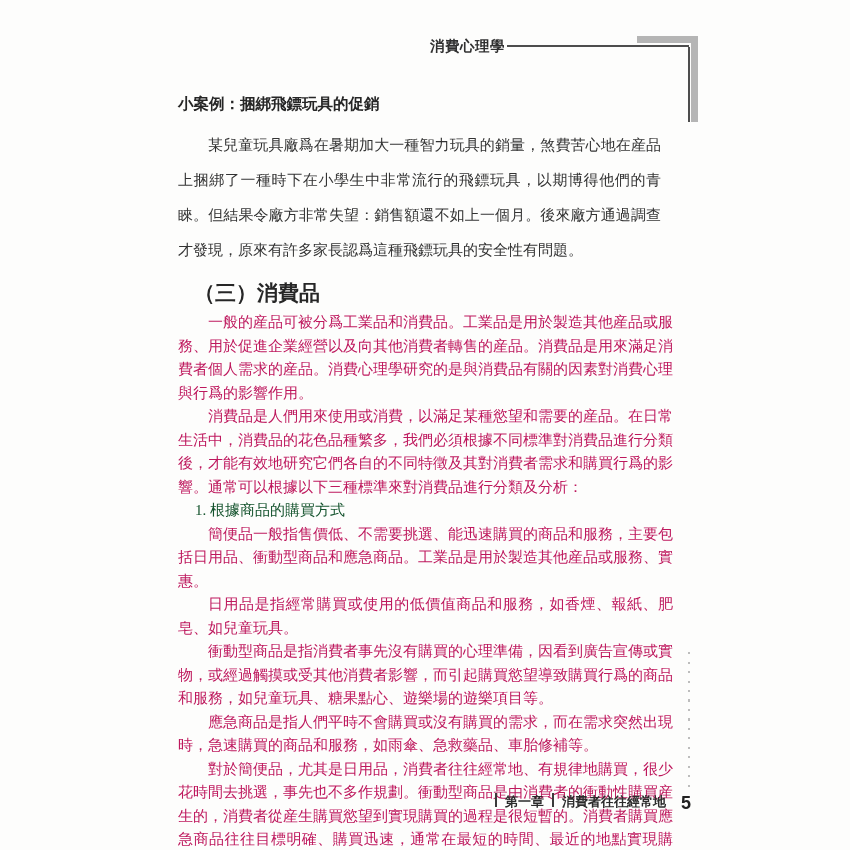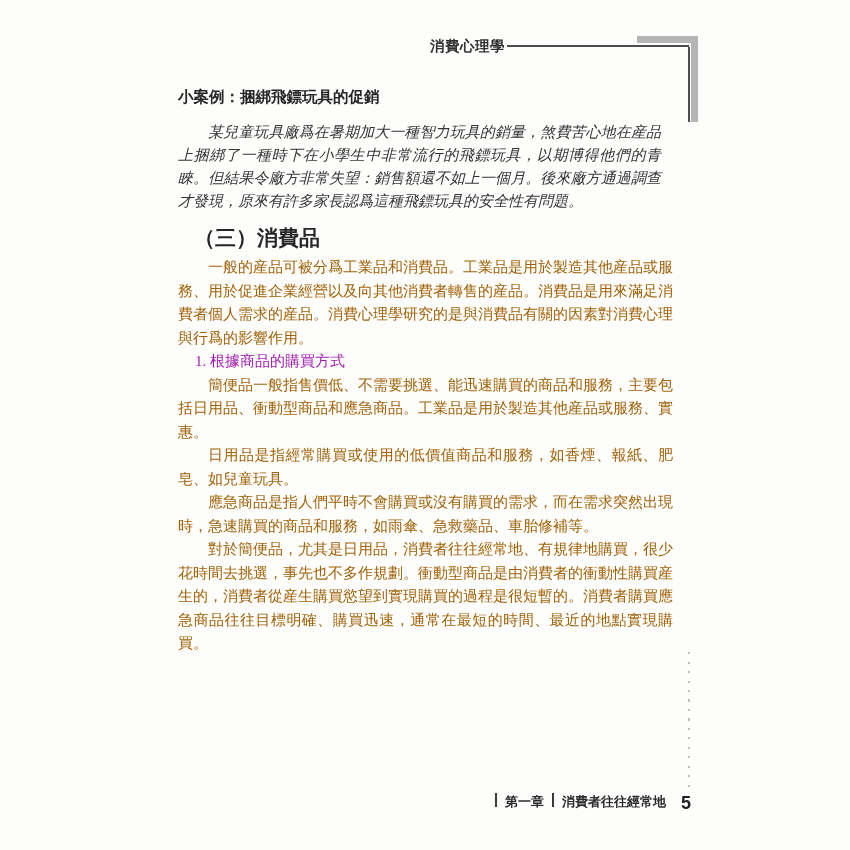--- a/index.html
+++ b/index.html
@@ -65,54 +65,53 @@
 
   
   .content {
     position: absolute;
     left: 178px;
     top: 78px;
     width: 495px;
     font-size: 15px;
   }
   .case-heading {
-    margin: 9px 0 13px 0;
+    margin: 16px 0 13px 0;
     font-family: "Liberation Sans", sans-serif;
     font-weight: bold;
     font-size: 15.5px;
     color: #262626;
   }
   .case-body {
     margin: 0 12px 11px 0;
-    line-height: 23px;
+    line-height: 35px;
     text-indent: 2em;
     text-align: justify;
-    font-style: italic; 
     color: #333;
   }
   .section-heading {
     margin: 8px 0 4px 0;
     padding-left: 16px;
     font-family: "Liberation Sans", sans-serif;
     font-weight: bold;
     font-size: 21px;
     color: #262626;
   }
   .body-para {
     margin: 0;
     line-height: 23.5px;
     text-indent: 2em;
     text-align: justify;
-    color: #a16207;
+    color: #be185d;
   }
   .list-line {
     margin: 0;
     padding-left: 17px;
     line-height: 23.5px;
-    color: #a21caf;
+    color: #14532d;
   }
 
   
   .dotted-rule {
     position: absolute;
     left: 688px;
     top: 652px;
     width: 2px;
     height: 140px;
     background: repeating-linear-gradient(
@@ -162,28 +161,30 @@
   <main class="content">
 
     <h2 class="case-heading">小案例：捆綁飛鏢玩具的促銷</h2>
 
     <p class="case-body">某兒童玩具廠爲在暑期加大一種智力玩具的銷量，煞費苦心地在産品上捆綁了一種時下在小學生中非常流行的飛鏢玩具，以期博得他們的青睞。但結果令廠方非常失望：銷售額還不如上一個月。後來廠方通過調查才發現，原來有許多家長認爲這種飛鏢玩具的安全性有問題。</p>
 
     <h3 class="section-heading">（三）消費品</h3>
 
     <p class="body-para">一般的産品可被分爲工業品和消費品。工業品是用於製造其他産品或服務、用於促進企業經營以及向其他消費者轉售的産品。消費品是用來滿足消費者個人需求的産品。消費心理學研究的是與消費品有關的因素對消費心理與行爲的影響作用。</p>
 
+    <p class="body-para">消費品是人們用來使用或消費，以滿足某種慾望和需要的産品。在日常生活中，消費品的花色品種繁多，我們必須根據不同標準對消費品進行分類後，才能有效地研究它們各自的不同特徵及其對消費者需求和購買行爲的影響。通常可以根據以下三種標準來對消費品進行分類及分析：</p>
 
     <p class="list-line">1. 根據商品的購買方式</p>
 
 
     <p class="body-para">簡便品一般指售價低、不需要挑選、能迅速購買的商品和服務，主要包括日用品、衝動型商品和應急商品。工業品是用於製造其他産品或服務、實惠。</p>
 
     <p class="body-para">日用品是指經常購買或使用的低價值商品和服務，如香煙、報紙、肥皂、如兒童玩具。</p>
 
+    <p class="body-para">衝動型商品是指消費者事先沒有購買的心理準備，因看到廣告宣傳或實物，或經過觸摸或受其他消費者影響，而引起購買慾望導致購買行爲的商品和服務，如兒童玩具、糖果點心、遊樂場的遊樂項目等。</p>
 
     <p class="body-para">應急商品是指人們平時不會購買或沒有購買的需求，而在需求突然出現時，急速購買的商品和服務，如雨傘、急救藥品、車胎修補等。</p>
 
     <p class="body-para">對於簡便品，尤其是日用品，消費者往往經常地、有規律地購買，很少花時間去挑選，事先也不多作規劃。衝動型商品是由消費者的衝動性購買産生的，消費者從産生購買慾望到實現購買的過程是很短暫的。消費者購買應急商品往往目標明確、購買迅速，通常在最短的時間、最近的地點實現購買。</p>
 
   </main>
 
   <div class="dotted-rule"></div>
 
   <footer class="footer">

